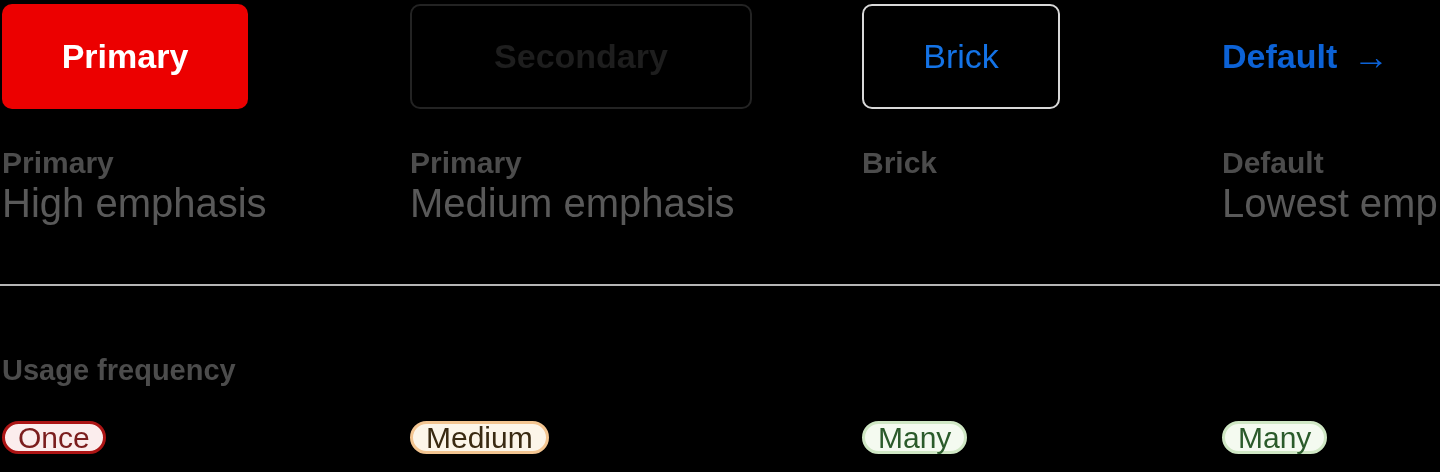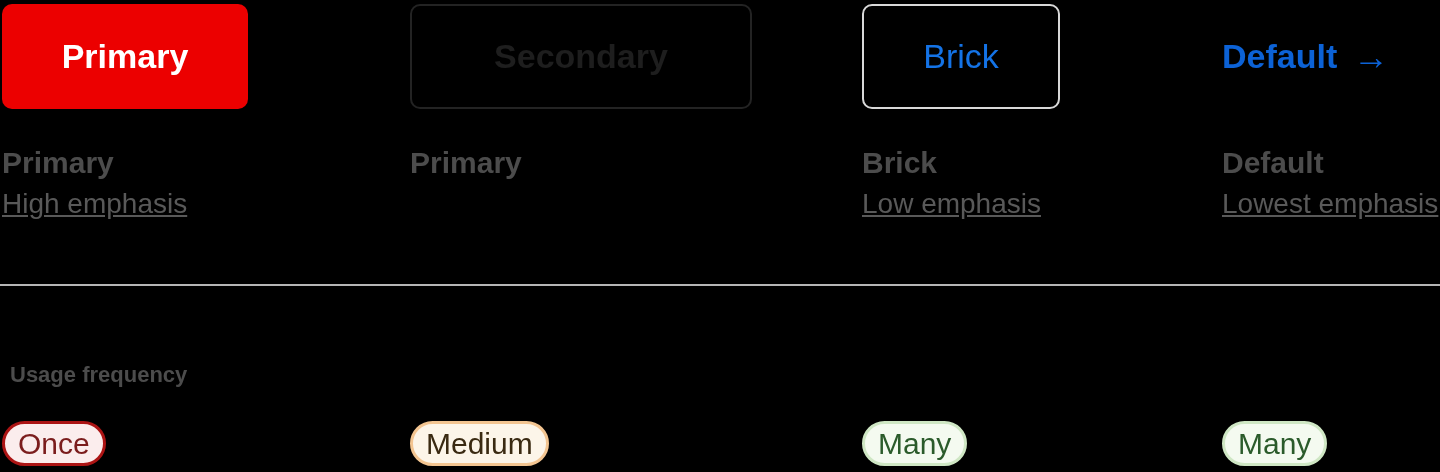--- a/index.html
+++ b/index.html
@@ -48,39 +48,38 @@
     white-space: nowrap;
   }
   .link-default .arrow { font-size: 36px; font-weight: bold; }
 
   .caption { position: absolute; top: 142px; left: 0; white-space: nowrap; }
   .caption-title {
     font-size: 30px; font-weight: bold; line-height: 41px;
     color: var(--c-caption-title, #4C4C4C);
   }
   .caption-desc {
-    font-size: 28px; line-height: 41px;
+    font-size: 40px; line-height: 41px;
     color: var(--c-caption-desc, #595959);
-    text-decoration: underline;
   }
 
   .divider {
     position: absolute; left: 0; top: 284px; width: 1440px; height: 2px;
     background: var(--c-divider, #B5B5B5);
   }
 
   .usage-title {
-    position: absolute; left: 2px; top: 354px; margin: 8px;
-    font-size: 22px; font-weight: bold;
+    position: absolute; left: 2px; top: 354px; margin: 0;
+    font-size: 29px; font-weight: bold;
     color: var(--c-caption-title, #4C4C4C);
     white-space: nowrap;
   }
 
   .pill {
-    position: absolute; top: 421px; height: 45px;
+    position: absolute; top: 421px; height: 33px;
     display: inline-flex; align-items: center;
     padding: 0 13px; border-radius: 26px;
     font-size: 30px; box-sizing: border-box; white-space: nowrap;
   }
   .pill-once {
     background: var(--c-once-bg, #FBEDED);
     border: 3px solid var(--c-once-border, #AC1414);
     color: var(--c-once-text, #7B1D1D);
   }
   .pill-several {
@@ -105,29 +104,29 @@
       <div class="caption-title">Primary</div>
       <div class="caption-desc">High emphasis</div>
     </div>
     <span class="pill pill-once">Once</span>
   </div>
 
   <div class="col col-2">
     <button class="btn btn-secondary">Secondary</button>
     <div class="caption">
       <div class="caption-title">Primary</div>
+      <div class="caption-desc">Medium emphasis</div>
     </div>
     <span class="pill pill-several">Medium</span>
   </div>
 
   <div class="col col-3">
     <button class="btn btn-brick">Brick</button>
     <div class="caption">
       <div class="caption-title">Brick</div>
-      <div class="caption-desc">Low emphasis</div>
     </div>
     <span class="pill pill-many">Many</span>
   </div>
 
   <div class="col col-4">
     <a class="link-default">
       <span>Default</span>
       <span class="arrow">→</span>
     </a>
     <div class="caption">

